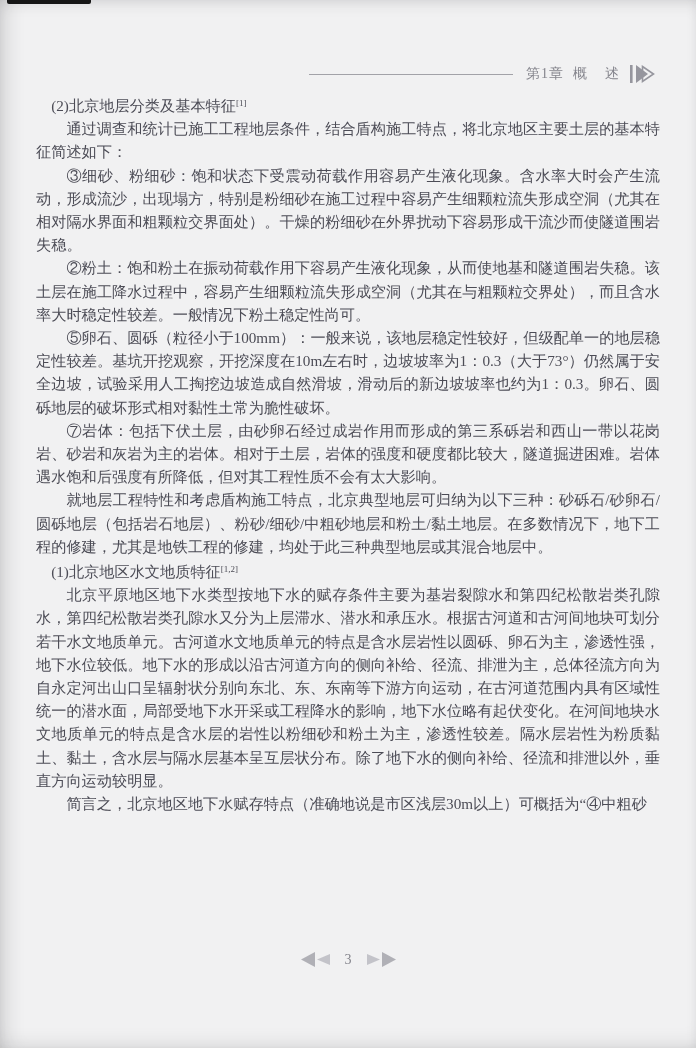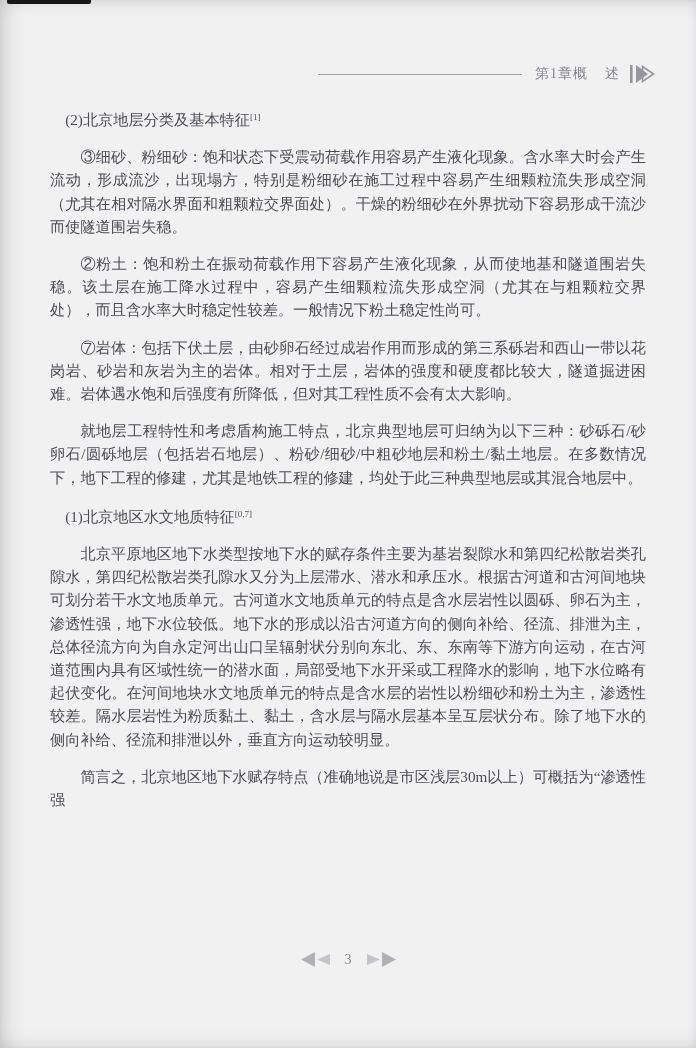--- a/index.html
+++ b/index.html
@@ -24,30 +24,30 @@
     background:#161616;border-radius:0 0 2px 2px;
   }
   
   .header{
     position:absolute;top:62px;right:40px;
     display:flex;align-items:center;
     color:#84848c;
   }
   .rule{width:204px;height:1px;background:#a2a2a8;margin-right:13px;}
   .chap{font-size:14px;letter-spacing:1px;}
-  .chap-title{font-size:14px;letter-spacing:2px;}
+  .chap-title{font-size:14px;margin-left:9px;letter-spacing:2px;}
   .hicon{margin-left:8px;display:block;}
   
   .content{
     position:absolute;left:36px;right:36px;top:92px;
     font-size:15.2px;line-height:23.2px;
     color:#4c4c56;text-align:justify;
     text-justify:inter-ideograph;
   }
-  .content p{margin:14px;text-indent:2em;}
+  .content p{margin:0;text-indent:2em;}
   .content p.subheading{text-indent:1em;}
   .content sup{font-size:9px;vertical-align:5px;letter-spacing:0;}
   
   .footer{
     position:absolute;left:36px;width:624px;top:951px;
     display:flex;align-items:center;justify-content:center;
     color:#84848c;
   }
   .pagenum{font-size:14px;margin:0 12px;color:#84848c;}
   .ficon{display:block;}
@@ -65,27 +65,29 @@
     <span class="chap-title">概　述</span>
     <svg class="hicon" width="27" height="24" viewBox="0 0 27 24">
       <rect x="1" y="3" width="2.6" height="18" fill="#96969e"></rect>
       <polygon points="7,3 19,12 7,21" fill="#96969e"></polygon>
       <polygon points="13.5,4.5 24.5,12 13.5,19.5" fill="none" stroke="#96969e" stroke-width="1.6"></polygon>
     </svg>
   </div>
 
   <div class="content" id="content">
       <p class="subheading"><span>(2)北京地层分类及基本特征</span><sup>[1]</sup></p>
+      <p class="body"><span>通过调查和统计已施工工程地层条件，结合盾构施工特点，将北京地区主要土层的基本特征简述如下：</span></p>
       <p class="body"><span>③细砂、粉细砂：饱和状态下受震动荷载作用容易产生液化现象。含水率大时会产生流动，形成流沙，出现塌方，特别是粉细砂在施工过程中容易产生细颗粒流失形成空洞（尤其在相对隔水界面和粗颗粒交界面处）。干燥的粉细砂在外界扰动下容易形成干流沙而使隧道围岩失稳。</span></p>
       <p class="body"><span>②粉土：饱和粉土在振动荷载作用下容易产生液化现象，从而使地基和隧道围岩失稳。该土层在施工降水过程中，容易产生细颗粒流失形成空洞（尤其在与粗颗粒交界处），而且含水率大时稳定性较差。一般情况下粉土稳定性尚可。</span></p>
+      <p class="body"><span>⑤卵石、圆砾（粒径小于100mm）：一般来说，该地层稳定性较好，但级配单一的地层稳定性较差。基坑开挖观察，开挖深度在10m左右时，边坡坡率为1：0.3（大于73°）仍然属于安全边坡，试验采用人工掏挖边坡造成自然滑坡，滑动后的新边坡坡率也约为1：0.3。卵石、圆砾地层的破坏形式相对黏性土常为脆性破坏。</span></p>
       <p class="body"><span>⑦岩体：包括下伏土层，由砂卵石经过成岩作用而形成的第三系砾岩和西山一带以花岗岩、砂岩和灰岩为主的岩体。相对于土层，岩体的强度和硬度都比较大，隧道掘进困难。岩体遇水饱和后强度有所降低，但对其工程性质不会有太大影响。</span></p>
       <p class="body"><span>就地层工程特性和考虑盾构施工特点，北京典型地层可归纳为以下三种：砂砾石/砂卵石/圆砾地层（包括岩石地层）、粉砂/细砂/中粗砂地层和粉土/黏土地层。在多数情况下，地下工程的修建，尤其是地铁工程的修建，均处于此三种典型地层或其混合地层中。</span></p>
-      <p class="subheading"><span>(1)北京地区水文地质特征</span><sup>[0,7]</sup></p>
+      <p class="subheading"><span>(1)北京地区水文地质特征</span><sup>[1,2]</sup></p>
       <p class="body"><span>北京平原地区地下水类型按地下水的赋存条件主要为基岩裂隙水和第四纪松散岩类孔隙水，第四纪松散岩类孔隙水又分为上层滞水、潜水和承压水。根据古河道和古河间地块可划分若干水文地质单元。古河道水文地质单元的特点是含水层岩性以圆砾、卵石为主，渗透性强，地下水位较低。地下水的形成以沿古河道方向的侧向补给、径流、排泄为主，总体径流方向为自永定河出山口呈辐射状分别向东北、东、东南等下游方向运动，在古河道范围内具有区域性统一的潜水面，局部受地下水开采或工程降水的影响，地下水位略有起伏变化。在河间地块水文地质单元的特点是含水层的岩性以粉细砂和粉土为主，渗透性较差。隔水层岩性为粉质黏土、黏土，含水层与隔水层基本呈互层状分布。除了地下水的侧向补给、径流和排泄以外，垂直方向运动较明显。</span></p>
-      <p class="body"><span>简言之，北京地区地下水赋存特点（准确地说是市区浅层30m以上）可概括为“渗透性强</span></p>
+      <p class="body"><span>简言之，北京地区地下水赋存特点（准确地说是市区浅层30m以上）可概括为“④中粗砂</span></p>
     </div>
 
   <div class="footer">
     <svg class="ficon" width="34" height="17" viewBox="0 0 34 17">
       <polygon points="16,1 2,8.5 16,16" fill="#b0b0b6"></polygon>
       <polygon points="31,3 18,8.5 31,14" fill="#c3c3c9"></polygon>
     </svg>
     <span class="pagenum">3</span>
     <svg class="ficon" width="34" height="17" viewBox="0 0 34 17">
       <polygon points="3,3 16,8.5 3,14" fill="#c3c3c9"></polygon>

